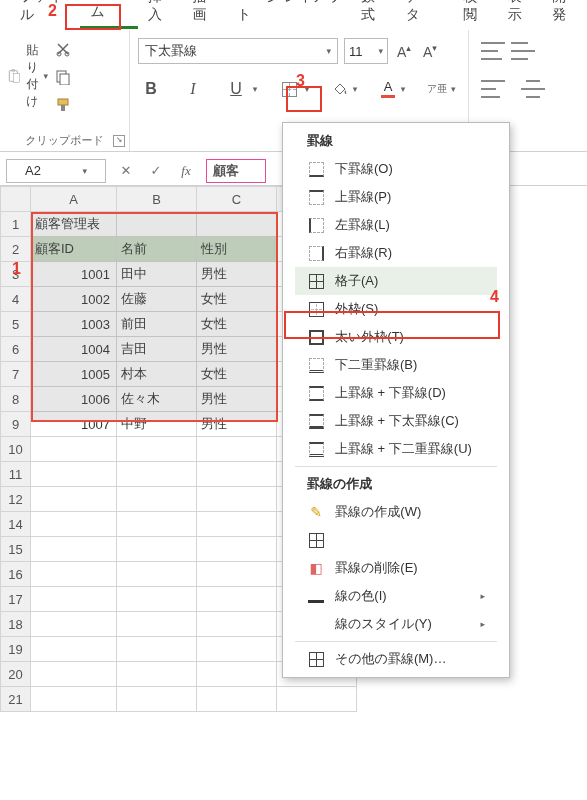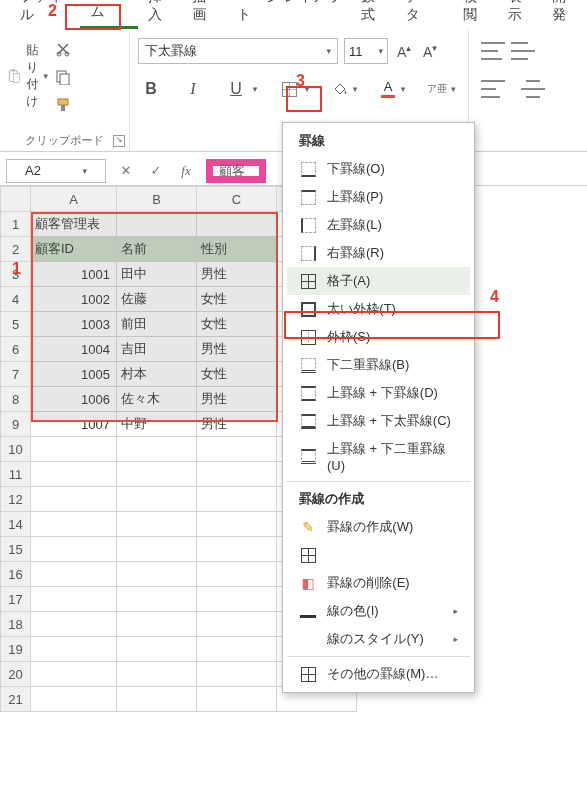--- a/index.html
+++ b/index.html
@@ -49,35 +49,35 @@
     
     .align-group{ padding-left:12px;}
     .align-ic{ width:24px;height:18px; display:flex; flex-direction:column; justify-content:space-between;}
     .align-ic span{height:2px;background:#888;}
     
     
     .fbar { display:flex; align-items:center; height:30px; border-bottom:1px solid #d0d0d0; padding:0 6px; gap:10px; margin-top:4px;}
     .name-box{ width:100px; height:24px; border:1px solid #bbb; display:flex; align-items:center; justify-content:space-between; padding:0 18px; font-size:13px; background:#fff;}
     .fx-btn{ width:20px; text-align:center; color:#777;}
     .fx-label{ font-style:italic; font-family:serif; color:#666;}
-    .fcell{ border:7px solid #ec4899; height:24px; padding:0 6px; display:flex; align-items:center; color:#555; background:#fff;}
+    .fcell{ border:1px solid #ec4899; height:24px; padding:0 6px; display:flex; align-items:center; color:#555; background:#fff;font-weight:bold;}
     
     
     .grid { position:relative; }
     table { border-collapse: collapse; table-layout: fixed;}
     th, td { border: 1px solid #d4d4d4; height:25px; font-size:13px; padding:0 4px; overflow:hidden; white-space:nowrap; background:#fff;}
     th { background:#f0f0f0; font-weight:normal; text-align:center; color:#555;}
     .corner{ width:30px; background:#f0f0f0; border:1px solid #d4d4d4;}
     .rowhdr{ width:30px; text-align:center; background:#f0f0f0; color:#555;}
     td.num{ text-align:right; padding-right:6px;}
     .hdr-cell{ background:#cde0c8;}
     .sel-overlay{ position:absolute; border:2px solid #e74c3c; pointer-events:none; background:rgba(120,120,120,0.18);}
     
     
-    .menu { position:absolute; top:122px; left:282px; width:193px; background:#fff; border:1px solid #bbb; box-shadow: 2px 3px 8px rgba(0,0,0,0.25); padding:4px 4px; z-index:50;}
+    .menu { position:absolute; top:122px; left:282px; width:228px; background:#fff; border:1px solid #bbb; box-shadow: 2px 3px 8px rgba(0,0,0,0.25); padding:4px 12px; z-index:50;}
     .menu-header{ padding:5px 12px; font-weight:bold; font-size:13px; color:#333;}
     .menu-item{ display:flex; align-items:center; gap:10px; padding:5px 12px; font-size:13px; color:#333; cursor:pointer;}
     .menu-item.hilite{ background:#e8f0e8;}
     .menu-sep{ height:1px; background:#ddd; margin:3px 0;}
     .mi-icon{ width:18px; height:18px; flex:0 0 18px; display:flex; align-items:center; justify-content:center;}
     .bord-box{ width:15px;height:15px; border:1px dashed #aaa; position:relative;}
     .bb-bottom{ border-bottom:2px solid #444;}
     .bb-top{ border-top:2px solid #444;}
     .bb-left{ border-left:2px solid #444;}
     .bb-right{ border-right:2px solid #444;}
@@ -427,29 +427,29 @@
       <span>右罫線(R)</span>
     </div>
   <div class="menu-item hilite">
       <span class="mi-icon">
         <span class="bord-box bb-all"></span>
       </span>
       <span>格子(A)</span>
     </div>
   <div class="menu-item">
       <span class="mi-icon">
+        <span class="bord-box bb-out"></span>
+      </span>
+      <span>外枠(S)</span>
+    </div>
+  <div class="menu-item">
+      <span class="mi-icon">
         <span class="bord-box bb-thick"></span>
       </span>
       <span>太い外枠(T)</span>
-    </div>
-  <div class="menu-item">
-      <span class="mi-icon">
-        <span class="bord-box bb-out"></span>
-      </span>
-      <span>外枠(S)</span>
     </div>
   <div class="menu-item">
       <span class="mi-icon">
         <span class="bord-box bb-dblbot"></span>
       </span>
       <span>下二重罫線(B)</span>
     </div>
   <div class="menu-item">
       <span class="mi-icon">
         <span class="bord-box bb-topbot"></span>

